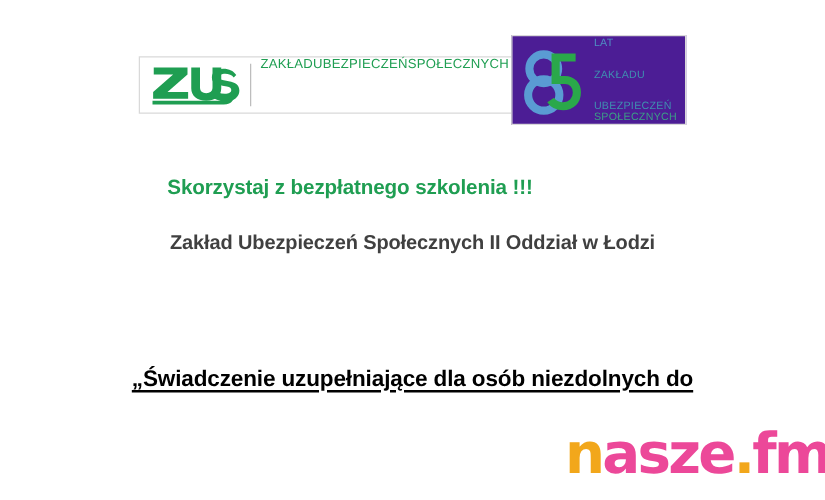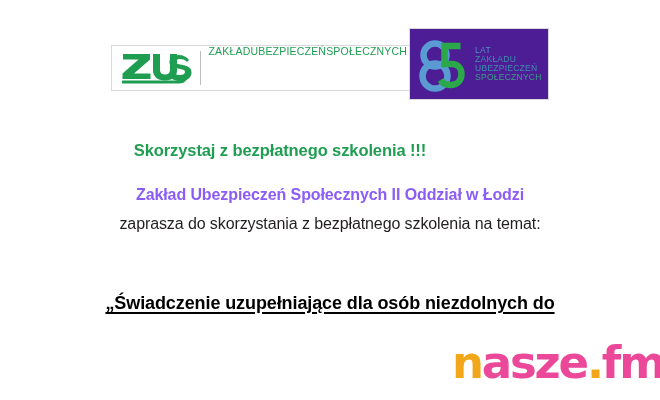--- a/index.html
+++ b/index.html
@@ -99,21 +99,21 @@
     justify-content: center;
     line-height: 1.08;
     padding-left: 3px;
   }
   .lat-words span {
     font-size: 8.5px;
     letter-spacing: 0.25px;
     white-space: nowrap;
   }
   .lat-words .l-blue  { color: #4f8fc4; }
-  .lat-words .l-teal  { color: #3f8fb0; }
+  .lat-words .l-teal  { color: #3f8fb0; margin-top: 16px; }
   .lat-words .l-green { color: #3c9e86; }
 
   
   .headline {
     position: absolute;
     left: 0;
     top: 141px;
     width: 560px;
     text-align: center;
     color: #1f9e52;
@@ -121,21 +121,21 @@
     font-weight: bold;
     letter-spacing: -0.1px;
   }
 
   .subline-1 {
     position: absolute;
     left: 0;
     top: 186px;
     width: 660px;
     text-align: center;
-    color: #8b5cf6;
+    color: #404040;
     font-size: 16px;
     font-weight: bold;
     letter-spacing: -0.1px;
   }
 
   .subline-2 {
     position: absolute;
     left: 0;
     top: 215px;
     width: 660px;
@@ -234,21 +234,20 @@
         <span class="l-green">SPOŁECZNYCH</span>
       </div>
     </div>
 
   </div>
 
   <div class="headline">Skorzystaj z bezpłatnego szkolenia  !!!</div>
 
   <div class="subline-1">Zakład Ubezpieczeń Społecznych  II Oddział w Łodzi</div>
 
-  <div class="subline-2">zaprasza do skorzystania z bezpłatnego szkolenia  na temat:</div>
 
   <div class="title-block">
     <div>
       <span class="u">„Świadczenie uzupełniające dla osób niezdolnych do</span>
     </div>
   </div>
 
   <div class="nasze-logo">
     <span class="nf-orange">n</span><span class="nf-dark">asze</span><span class="nf-orange">.</span><span class="nf-dark">fm</span>
   </div>

